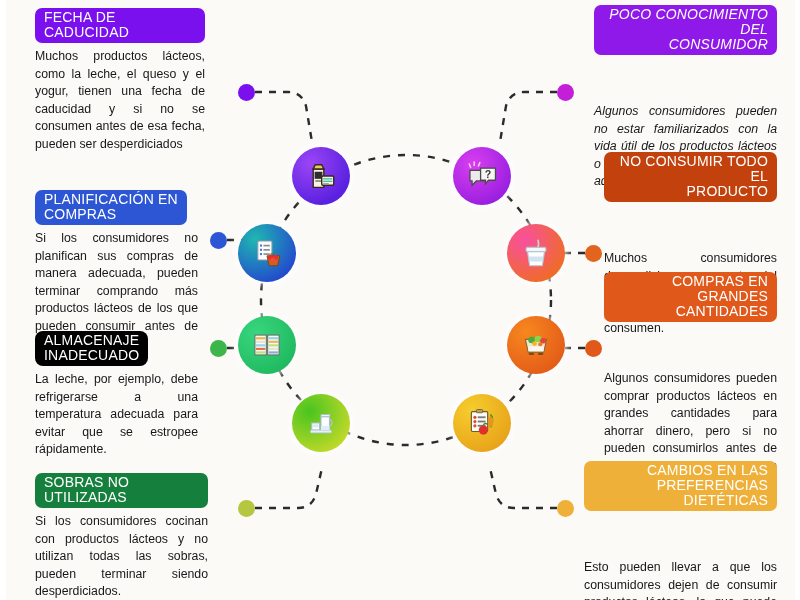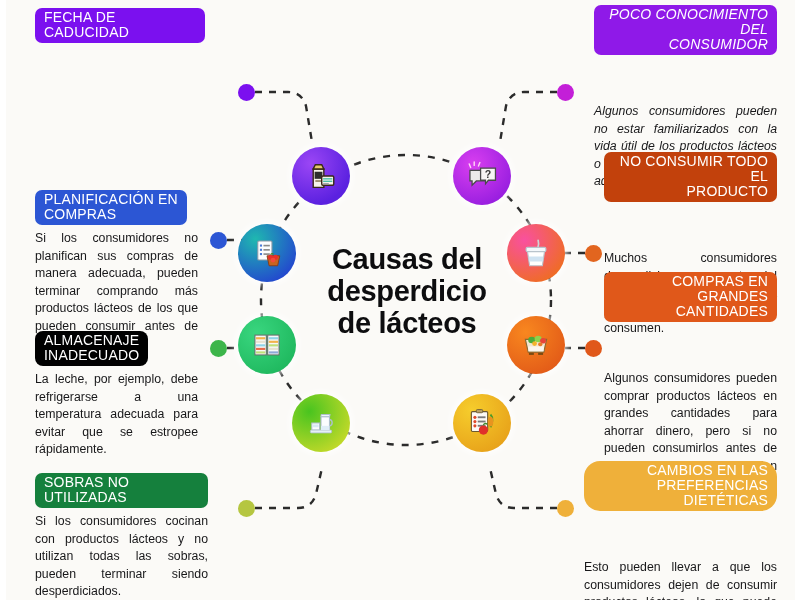--- a/index.html
+++ b/index.html
@@ -208,28 +208,24 @@
 
   <div class="dot" style="left:232px;top:84px;background:#7b10ef;"></div>
   <div class="dot" style="left:204px;top:232px;background:#2c56d4;"></div>
   <div class="dot" style="left:204px;top:340px;background:#3cb54a;"></div>
   <div class="dot" style="left:232px;top:500px;background:#b5c641;"></div>
   <div class="dot" style="left:551px;top:84px;background:#c31fd8;"></div>
   <div class="dot" style="left:579px;top:245px;background:#e2651f;"></div>
   <div class="dot" style="left:579px;top:340px;background:#e0581a;"></div>
   <div class="dot" style="left:551px;top:500px;background:#efb03a;"></div>
 
-  <div id="center-title">
-    <div>Causas del</div>
-    <div>desperdicio</div>
-    <div>de lácteos</div>
-  </div>
 
   <div class="block left" style="left:29px;top:8px;width:170px;">
     <span class="tag" style="background:#7b10ef;">FECHA DE CADUCIDAD</span>
+    <div class="body-txt">Muchos productos lácteos, como la leche, el queso y el yogur, tienen una fecha de caducidad y si no se consumen antes de esa fecha, pueden ser desperdiciados</div>
   </div>
 
   <div class="block left" style="left:29px;top:161px;width:163px;margin-top:29px;">
     <span class="tag" style="background:#2c56d4;">PLANIFICACIÓN EN
 COMPRAS</span>
     <div class="body-txt">Si los consumidores no planifican sus compras de manera adecuada, pueden terminar comprando más productos lácteos de los que pueden consumir antes de que caduquen.</div>
   </div>
 
   <div class="block left" style="left:29px;top:331px;width:163px;">
     <span class="tag" style="background:#000000;border-radius:8px;">ALMACENAJE
@@ -254,18 +250,18 @@
     <div class="body-txt rt">Muchos consumidores desperdician gran parte del producto lácteo por servir una porción grande que no consumen.</div>
   </div>
 
   <div class="block right" style="left:598px;top:272px;width:173px;">
     <span class="tag" style="background:#e0581a;text-align:right;">COMPRAS EN GRANDES
 CANTIDADES</span>
     <div class="body-txt rt">Algunos consumidores pueden comprar productos lácteos en grandes cantidades para ahorrar dinero, pero si no pueden consumirlos antes de que caduquen, pueden terminar siendo desperdiciados.</div>
   </div>
 
   <div class="block right" style="left:578px;top:461px;width:193px;">
-    <span class="tag" style="background:#efb03a;text-align:right;border-radius:16px;">CAMBIOS EN LAS
+    <span class="tag" style="background:#efb03a;text-align:right;">CAMBIOS EN LAS
 PREFERENCIAS DIETÉTICAS</span>
     <div class="body-txt rt">Esto pueden llevar a que los consumidores dejen de consumir productos lácteos, lo que puede llevar a un mayor desperdicio de estos productos.</div>
   </div>
 
 </div>
 
 </body></html>

